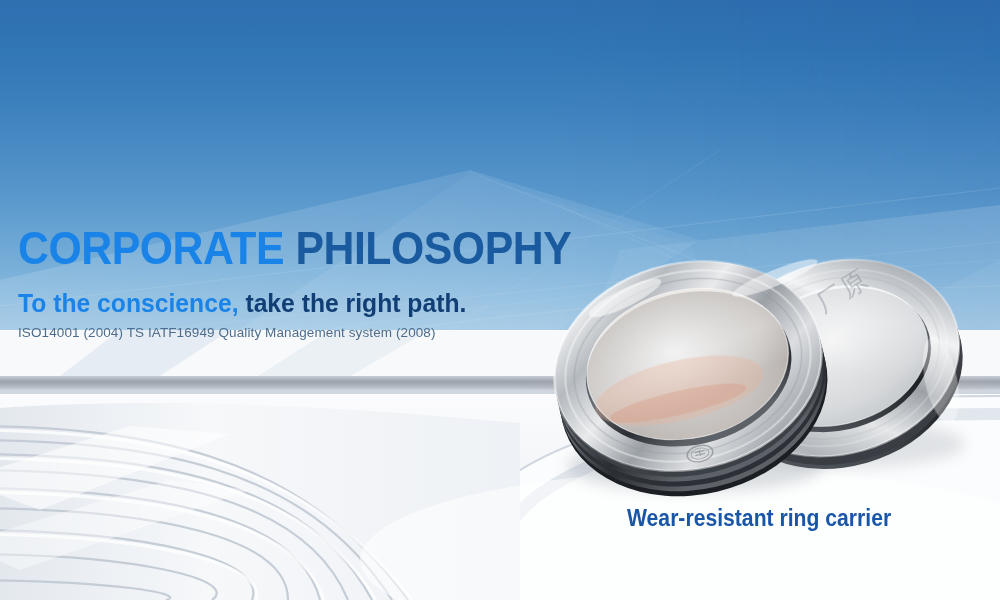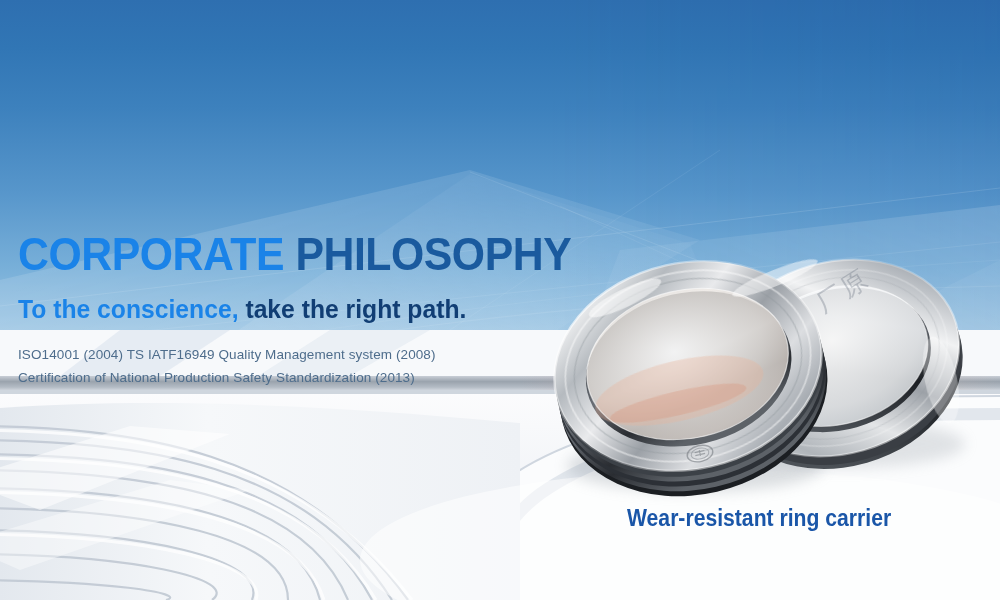--- a/index.html
+++ b/index.html
@@ -67,21 +67,21 @@
     position: absolute;
     left: 545px; top: 230px;
     width: 440px; height: 290px;
     pointer-events: none;
   }
 
   
   .copy {
     position: absolute;
     left: 18px;
-    top: 228px;
+    top: 222px;
     width: 620px;
   }
   .headline {
     margin: 0;
     font-size: 46px;
     line-height: 52px;
     font-weight: 700;
     letter-spacing: -0.5px;
     font-family: "Liberation Sans Narrow", "Liberation Sans", sans-serif;
     transform: scaleX(.93);
@@ -98,21 +98,21 @@
     font-weight: 700;
     font-family: "Liberation Sans Narrow", "Liberation Sans", sans-serif;
     transform: scaleX(.95);
     transform-origin: left center;
     white-space: nowrap;
   }
   .subhead .s1 { color: #1a83e8; }
   .subhead .s2 { color: #113e74; }
 
   .certs {
-    margin-top: 20px;
+    margin-top: 4px;
   }
   .cert-line {
     font-size: 13.5px;
     line-height: 22.5px;
     color: #4e6d8c;
     font-family: "Liberation Sans", sans-serif;
     white-space: nowrap;
     letter-spacing: .1px;
   }
 
@@ -386,19 +386,18 @@
     <h1 class="headline">
       <span class="w1">CORPORATE</span><span>&nbsp;</span><span class="w2">PHILOSOPHY</span>
     </h1>
 
     <p class="subhead">
       <span class="s1">To the conscience,</span><span>&nbsp;</span><span class="s2">take the right path.</span>
     </p>
 
     <div class="certs">
       <div class="cert-line">ISO14001 (2004)  TS IATF16949 Quality Management system (2008)</div>
-      <div class="cert-line">Certification of National Production Safety Standardization (2013)</div>
     </div>
   </div>
 
   <div class="caption">Wear-resistant ring carrier</div>
 
 </div>
 
 </body></html>

